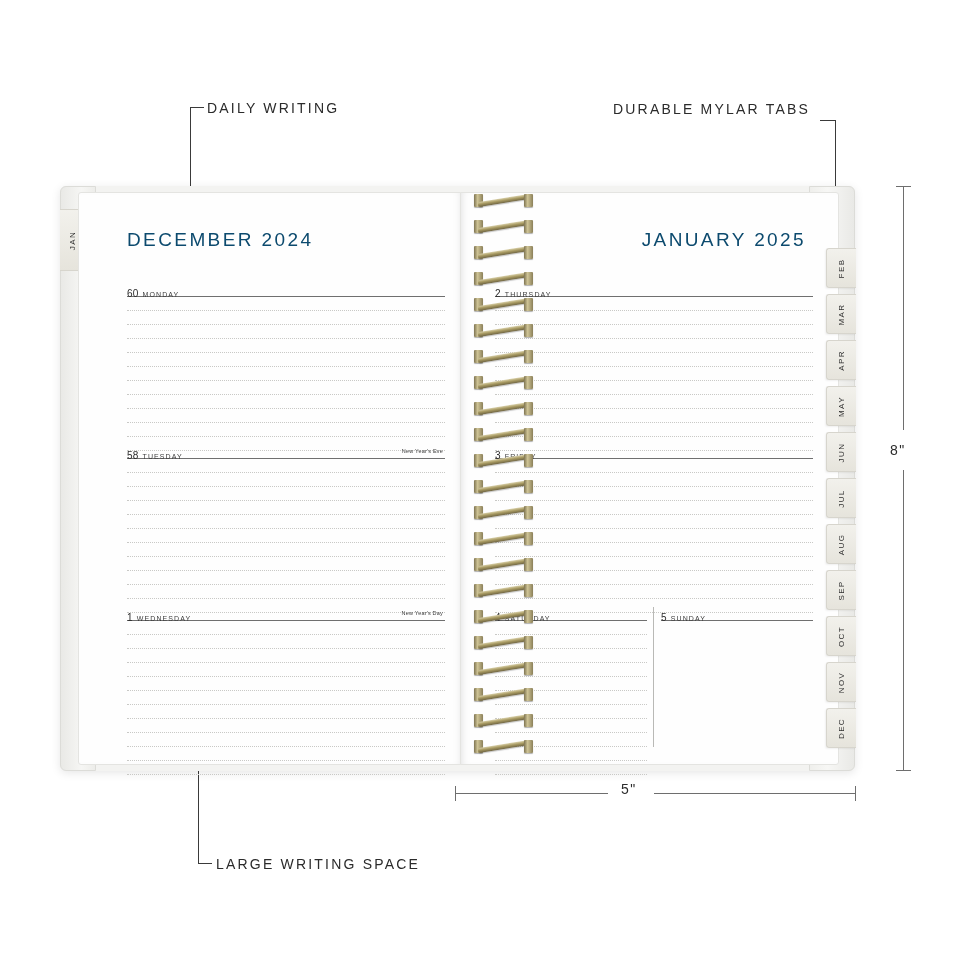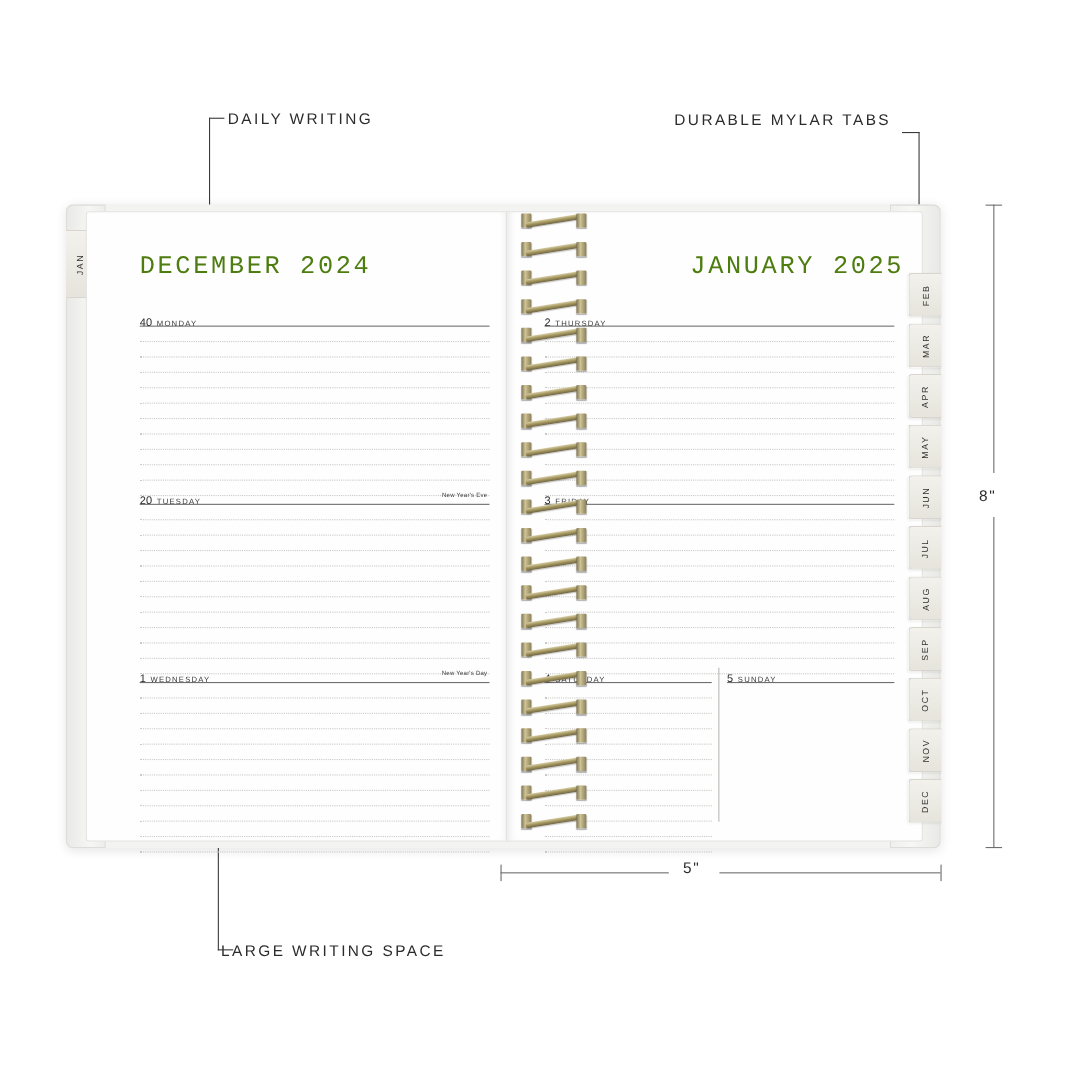--- a/index.html
+++ b/index.html
@@ -20,21 +20,21 @@
   .callout {
     position: absolute;
     font-size: 14px;
     letter-spacing: 2.2px;
     color: #2b2b2b;
     white-space: nowrap;
     font-weight: 400;
   }
   #callout-daily-schedule { left: 207px; top: 100px; }
   #callout-mylar-tabs     { left: 613px; top: 101px; }
-  #callout-writing-space  { left: 201px; top: 856px; }
+  #callout-writing-space  { left: 216px; top: 856px; }
 
   .leader {
     position: absolute;
     border-color: #3a3a3a;
     border-style: solid;
     border-width: 0;
   }
   
   #leader-daily-h {
     left: 190px; top: 107px; width: 14px; height: 0;
@@ -154,28 +154,28 @@
   }
   .page-right {
     left: 400px;
     width: 379px;
     border-radius: 0 3px 3px 0;
     box-shadow: inset 7px 0 11px -9px rgba(0,0,0,0.20);
   }
 
   .month-title {
     position: absolute;
-    font-size: 23px;
+    font-size: 19px;
     letter-spacing: 2.4px;
-    color: #4d7c0f;
+    color: #0c4a6e;
     font-weight: 400;
-    font-family: Liberation Mono, monospace;
+    font-family: Liberation Sans, sans-serif;
   }
   #month-left { left: 48px; top: 36px; }
-  #month-right { right: 16px; top: 36px; }
+  #month-right { right: 32px; top: 36px; }
 
   
   .day-block { position: absolute; }
   .day-head {
     position: relative;
     height: 13px;
     border-bottom: 1px solid #6f6f6f;
     margin-bottom: 0px;
   }
   .day-num {
@@ -337,40 +337,40 @@
     </div>
   </div>
 
   <div class="cover-right"></div>
 
   <div class="page page-left">
     <div class="month-title" id="month-left">DECEMBER 2024</div>
 
     <div class="day-block" style="left:48px; top:90px; width:318px;">
       <div class="day-head">
-        <span class="day-num">40</span><span class="day-name">MONDAY</span>
+        <span class="day-num">60</span><span class="day-name">MONDAY</span>
       </div>
       <div class="rules">
         <div class="rule"></div>
           <div class="rule"></div>
           <div class="rule"></div>
         <div class="rule"></div>
           <div class="rule"></div>
           <div class="rule"></div>
         <div class="rule"></div>
           <div class="rule"></div>
           <div class="rule"></div>
         <div class="rule"></div>
           <div class="rule"></div>
       </div>
     </div>
 
     <div class="day-block" style="left:48px; top:252px; width:318px;">
       <div class="day-head">
-        <span class="day-num">20</span><span class="day-name">TUESDAY</span>
+        <span class="day-num">58</span><span class="day-name">TUESDAY</span>
         <span class="holiday" style="top:3px;">New Year's Eve</span>
       </div>
       <div class="rules">
         <div class="rule"></div>
           <div class="rule"></div>
           <div class="rule"></div>
         <div class="rule"></div>
           <div class="rule"></div>
           <div class="rule"></div>
         <div class="rule"></div>

